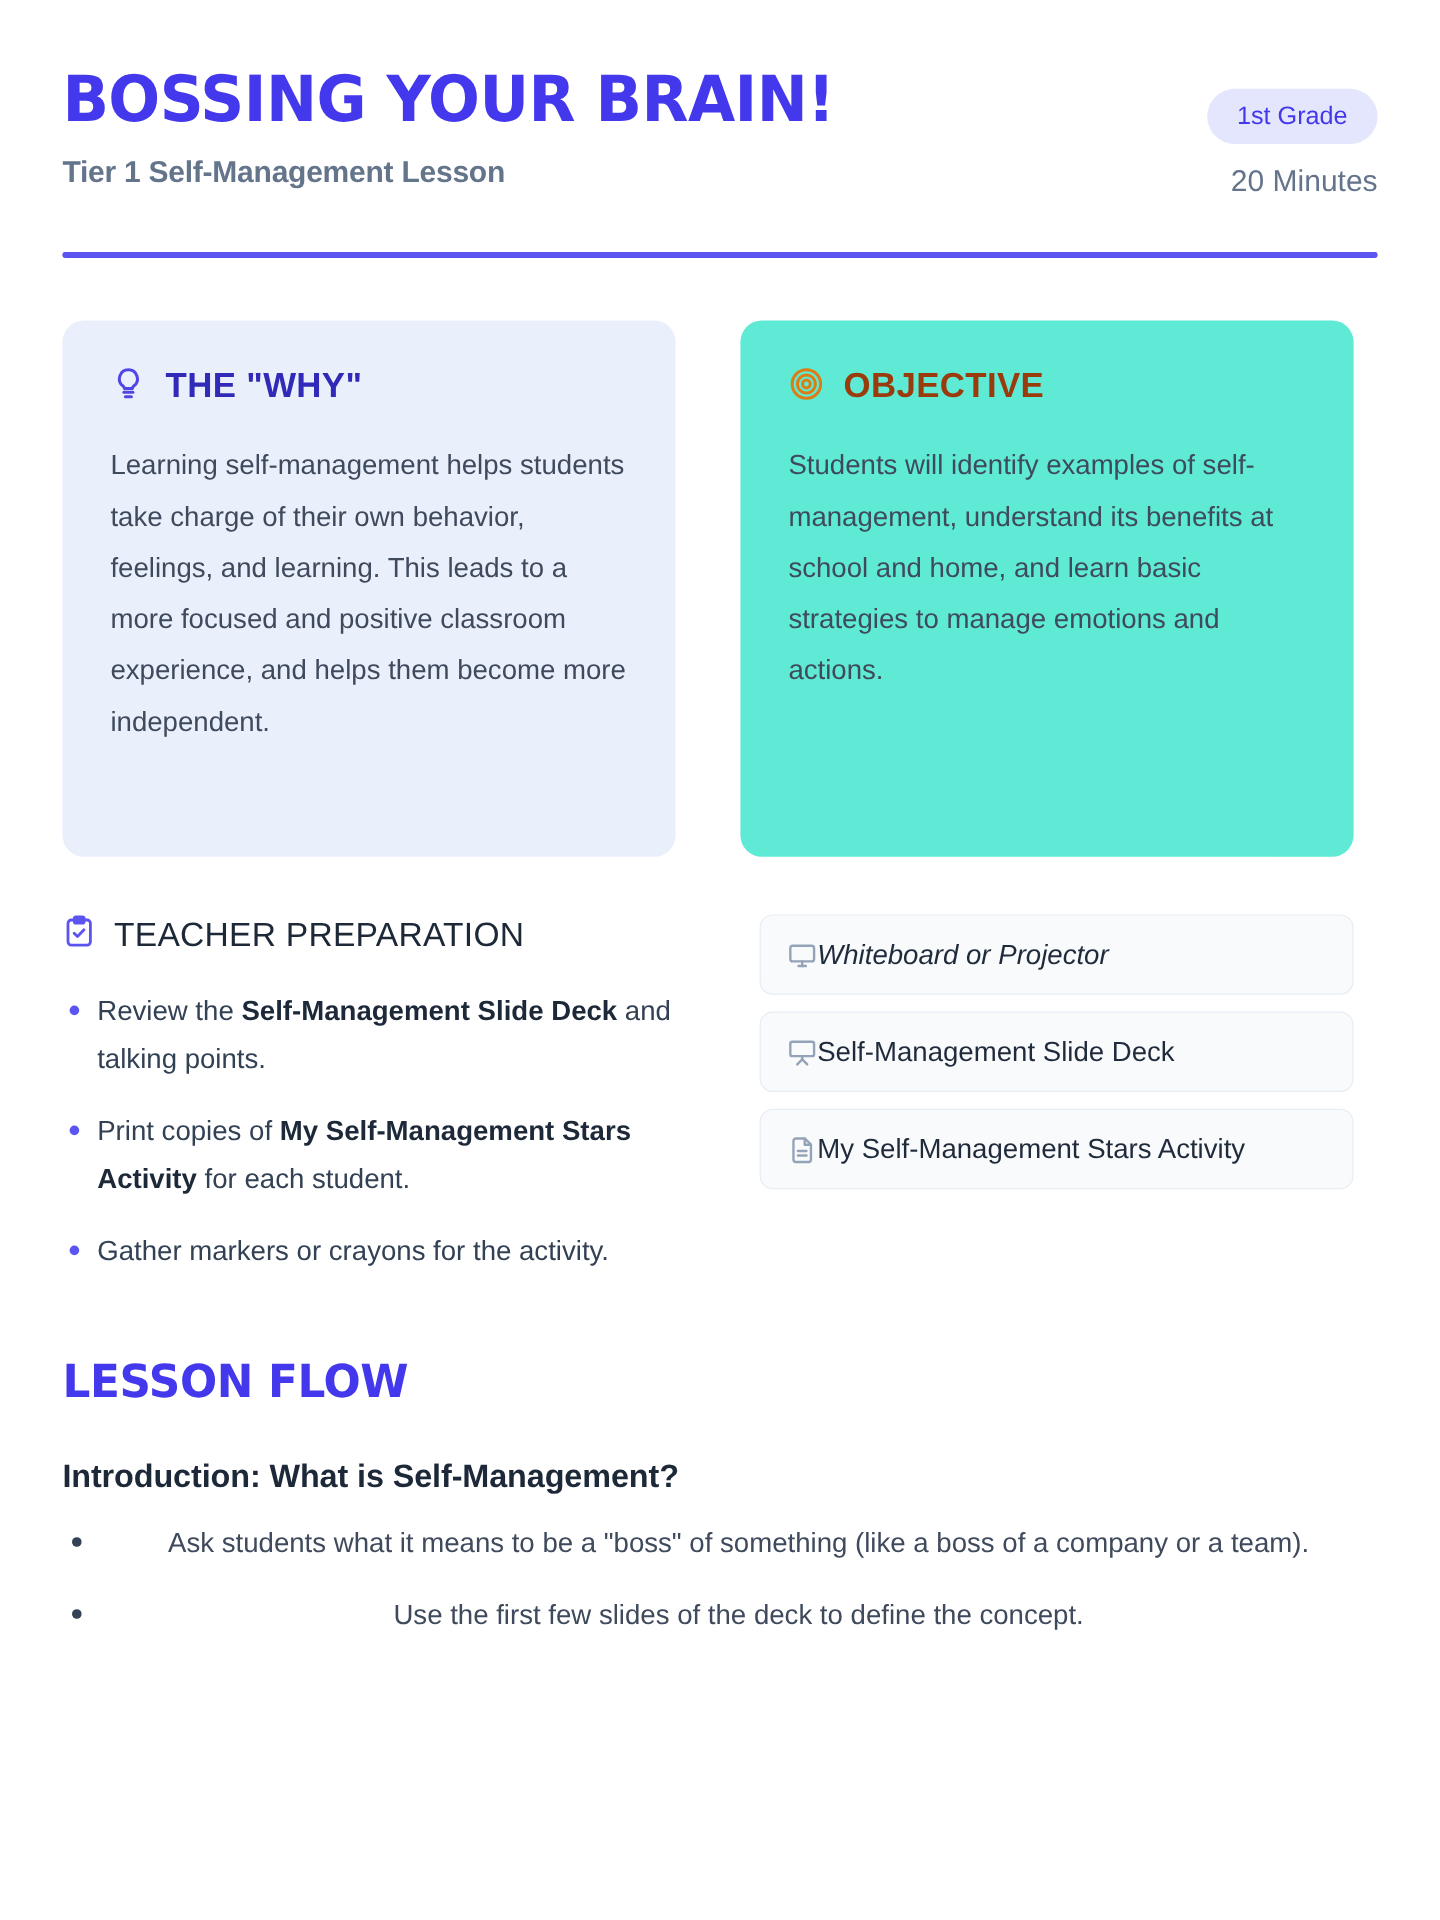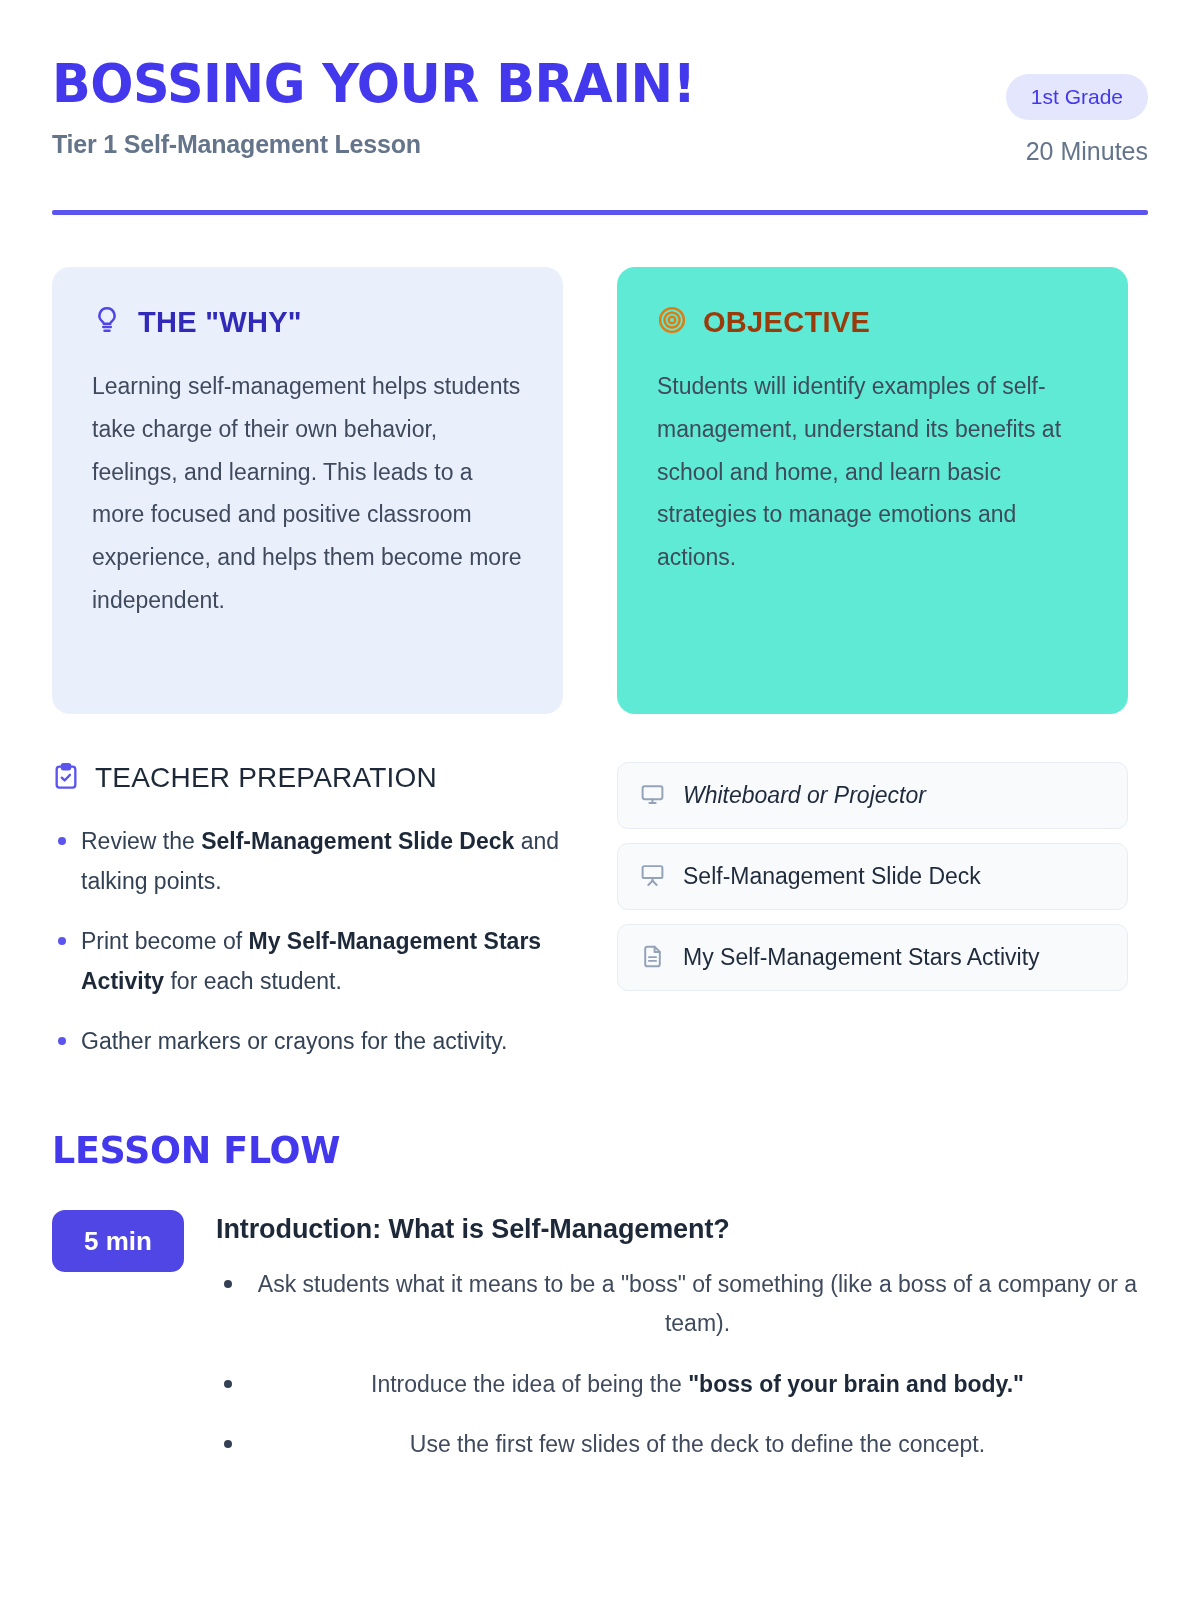--- a/index.html
+++ b/index.html
@@ -152,29 +152,29 @@
     width: 8px;
     height: 8px;
     background: #5b54ef;
     border-radius: 50%;
   }
   .prep-list b { font-weight: 700; color: #1d2939; }
 
   .mat-list { list-style: none; }
   .mat-row {
     display: flex;
-    align-items: flex-start;
-    gap: 18px;
+    align-items: flex-end;
     background: #f8fafc;
     border: 1.5px solid #e8edf3;
     border-radius: 11px;
     padding: 19px 22px;
     margin-bottom: 14px;
     font-size: 23px;
     color: #1f2a3b;
+    margin-left: 16px;
   }
   .mat-row:last-child { margin-bottom: 0; }
   .mat-row.italic .mat-label { font-style: italic; }
   .mat-ic { flex: 0 0 auto; display: flex; }
 
   
   .flow-title {
     font-family: "DejaVu Sans", sans-serif;
     font-size: 38px;
     font-weight: 700;
@@ -294,21 +294,21 @@
             <path d="M8.4 13.4l2.4 2.4 4.6-4.8"></path>
           </svg>
         </span>
         <span class="ttl">TEACHER PREPARATION</span>
       </div>
       <ul class="prep-list">
         <li>
           <span>Review the </span><b>Self-Management Slide Deck</b><span> and talking points.</span>
         </li>
         <li>
-          <span>Print become of </span><b>My Self-Management Stars Activity</b><span> for each student.</span>
+          <span>Print copies of </span><b>My Self-Management Stars Activity</b><span> for each student.</span>
         </li>
         <li>
           <span>Gather markers or crayons for the activity.</span><b></b><span></span>
         </li>
       </ul>
     </div>
 
     <div class="mid-col">
       <ul class="mat-list">
 
@@ -349,30 +349,26 @@
 
 
       </ul>
     </div>
 
   </div>
 
   <div class="flow-title">LESSON FLOW</div>
 
   <div class="flow-step">
-    <div class="time-pill">5 min</div>
     <div class="step-body">
       <div class="step-title">Introduction: What is Self-Management?</div>
       <ul class="step-list">
         <li>
           <span>Ask students what it means to be a "boss" of something (like a boss of a company or a team).</span><b></b><span></span>
         </li>
         <li>
-          <span>Introduce the idea of being the </span><b>"boss of your brain and body."</b><span></span>
-        </li>
-        <li>
           <span>Use the first few slides of the deck to define the concept.</span><b></b><span></span>
         </li>
       </ul>
     </div>
   </div>
 
 </div>
 
 </body></html>

